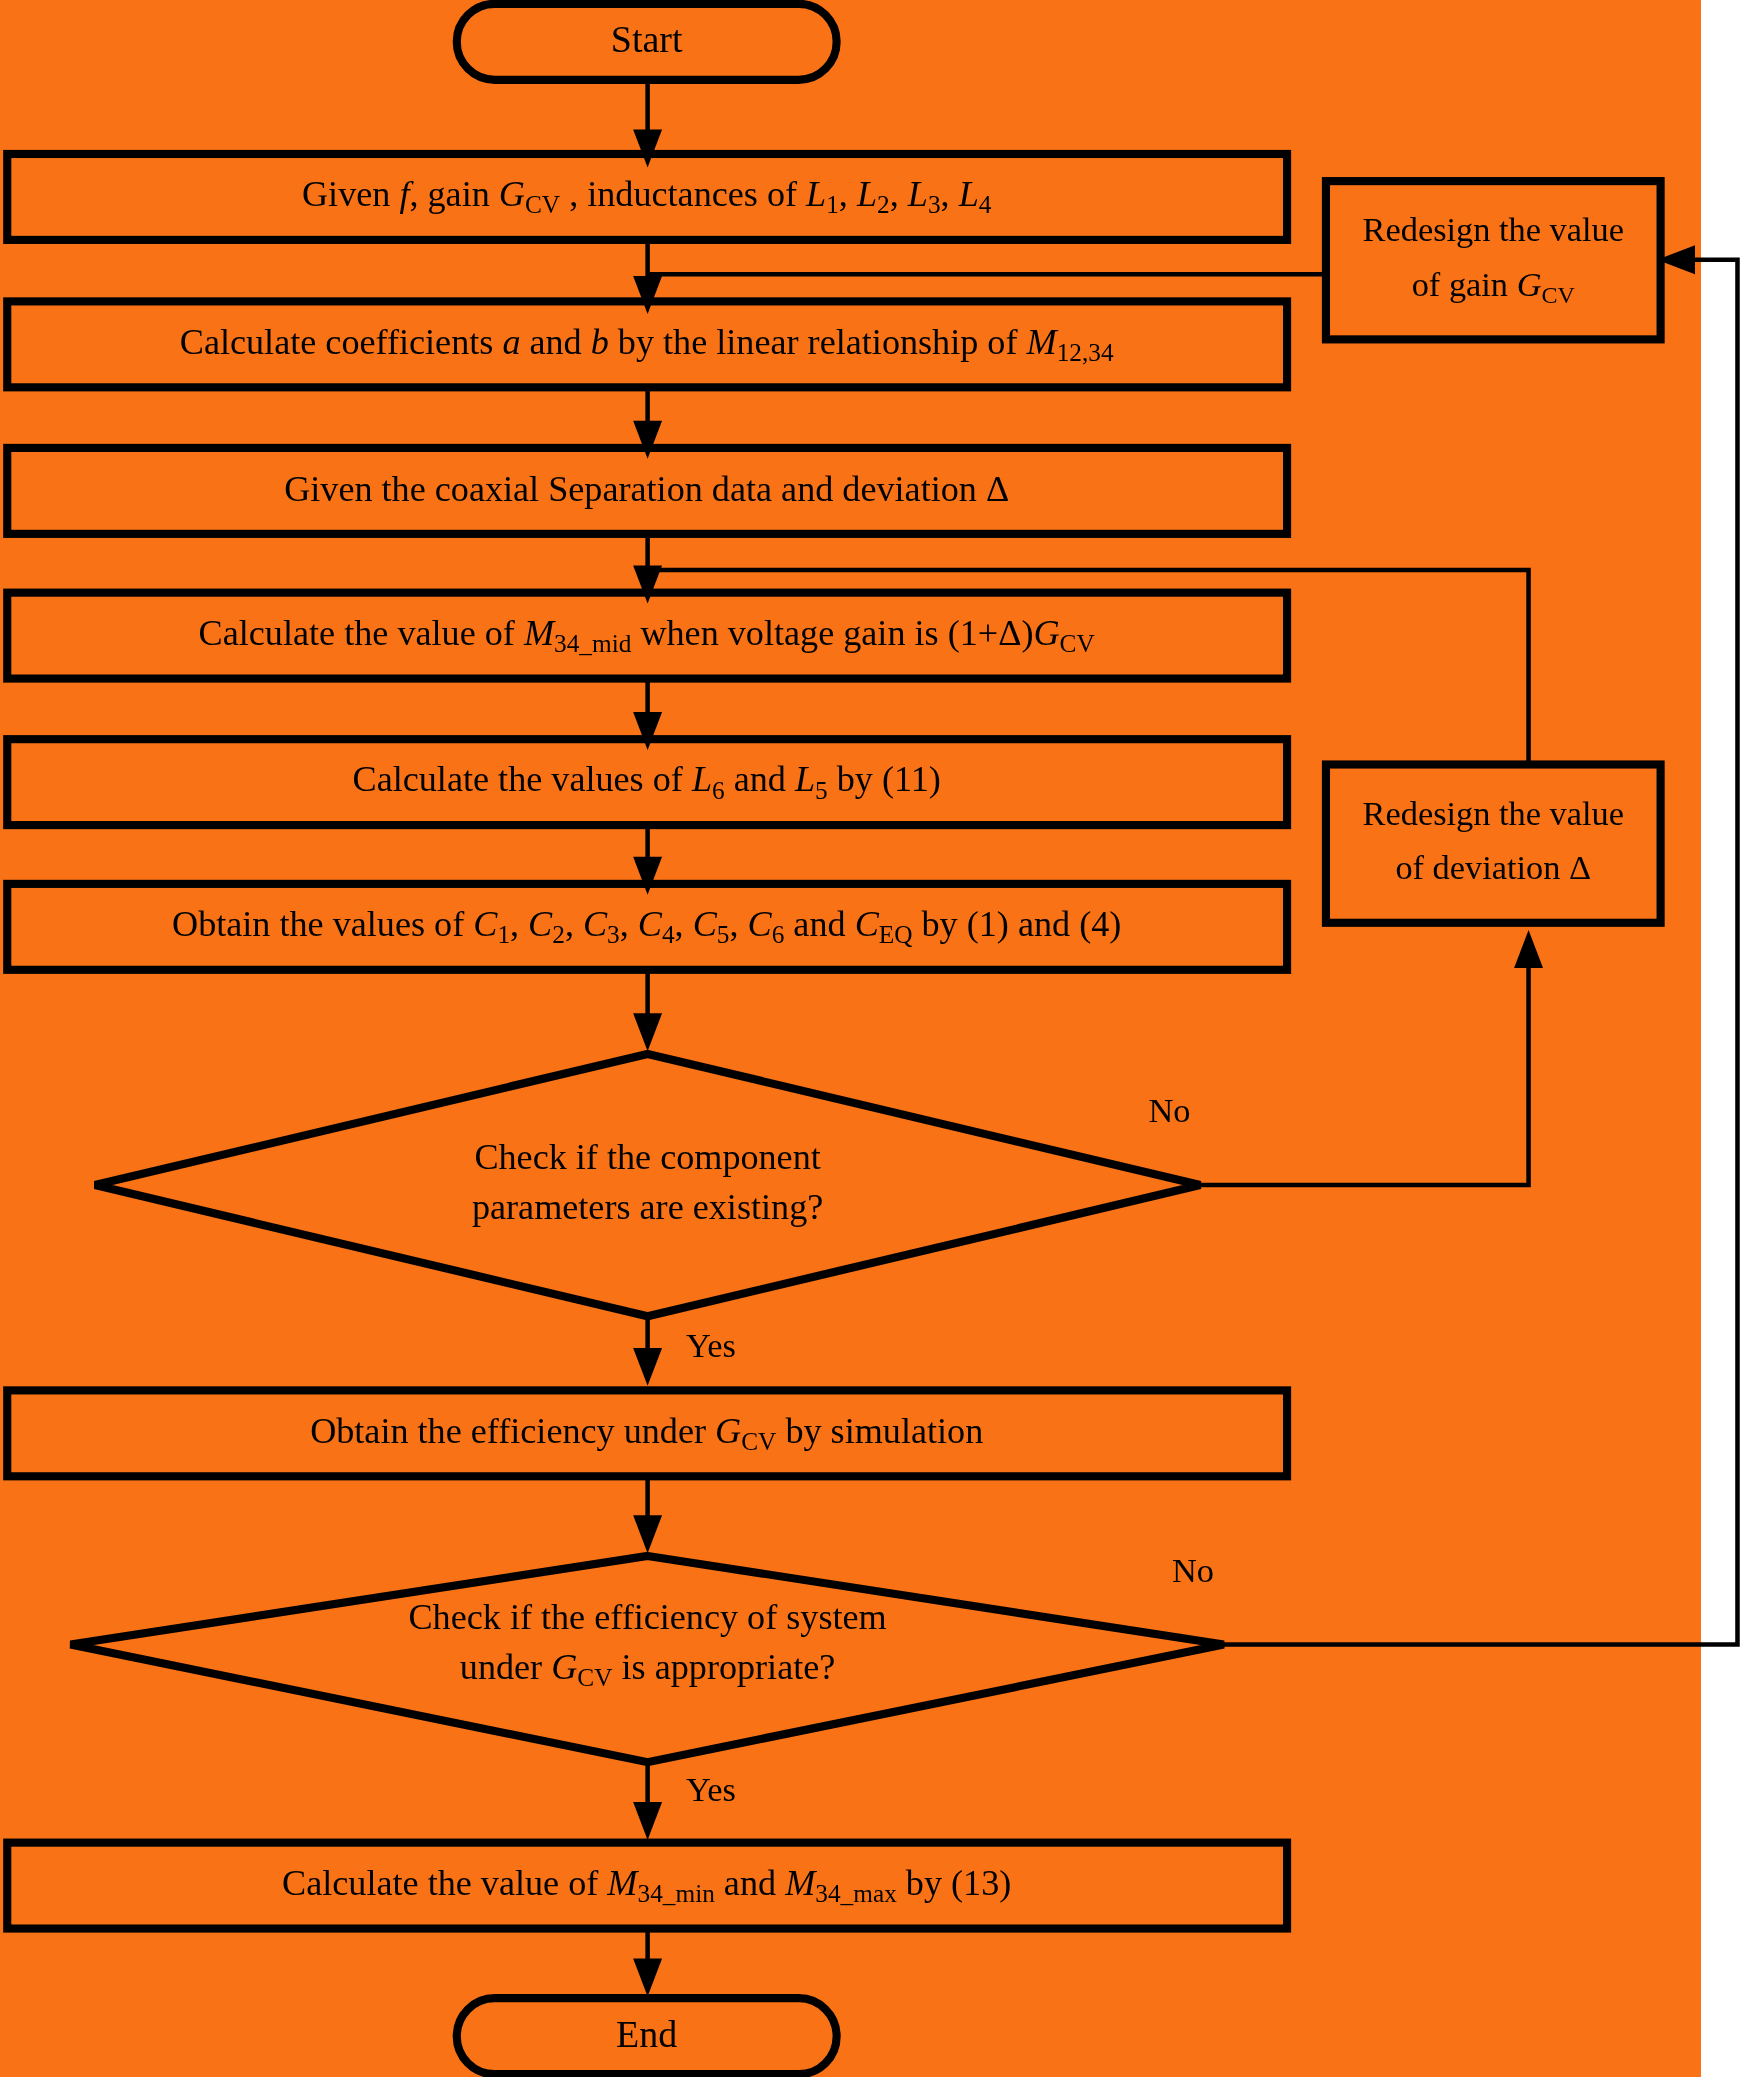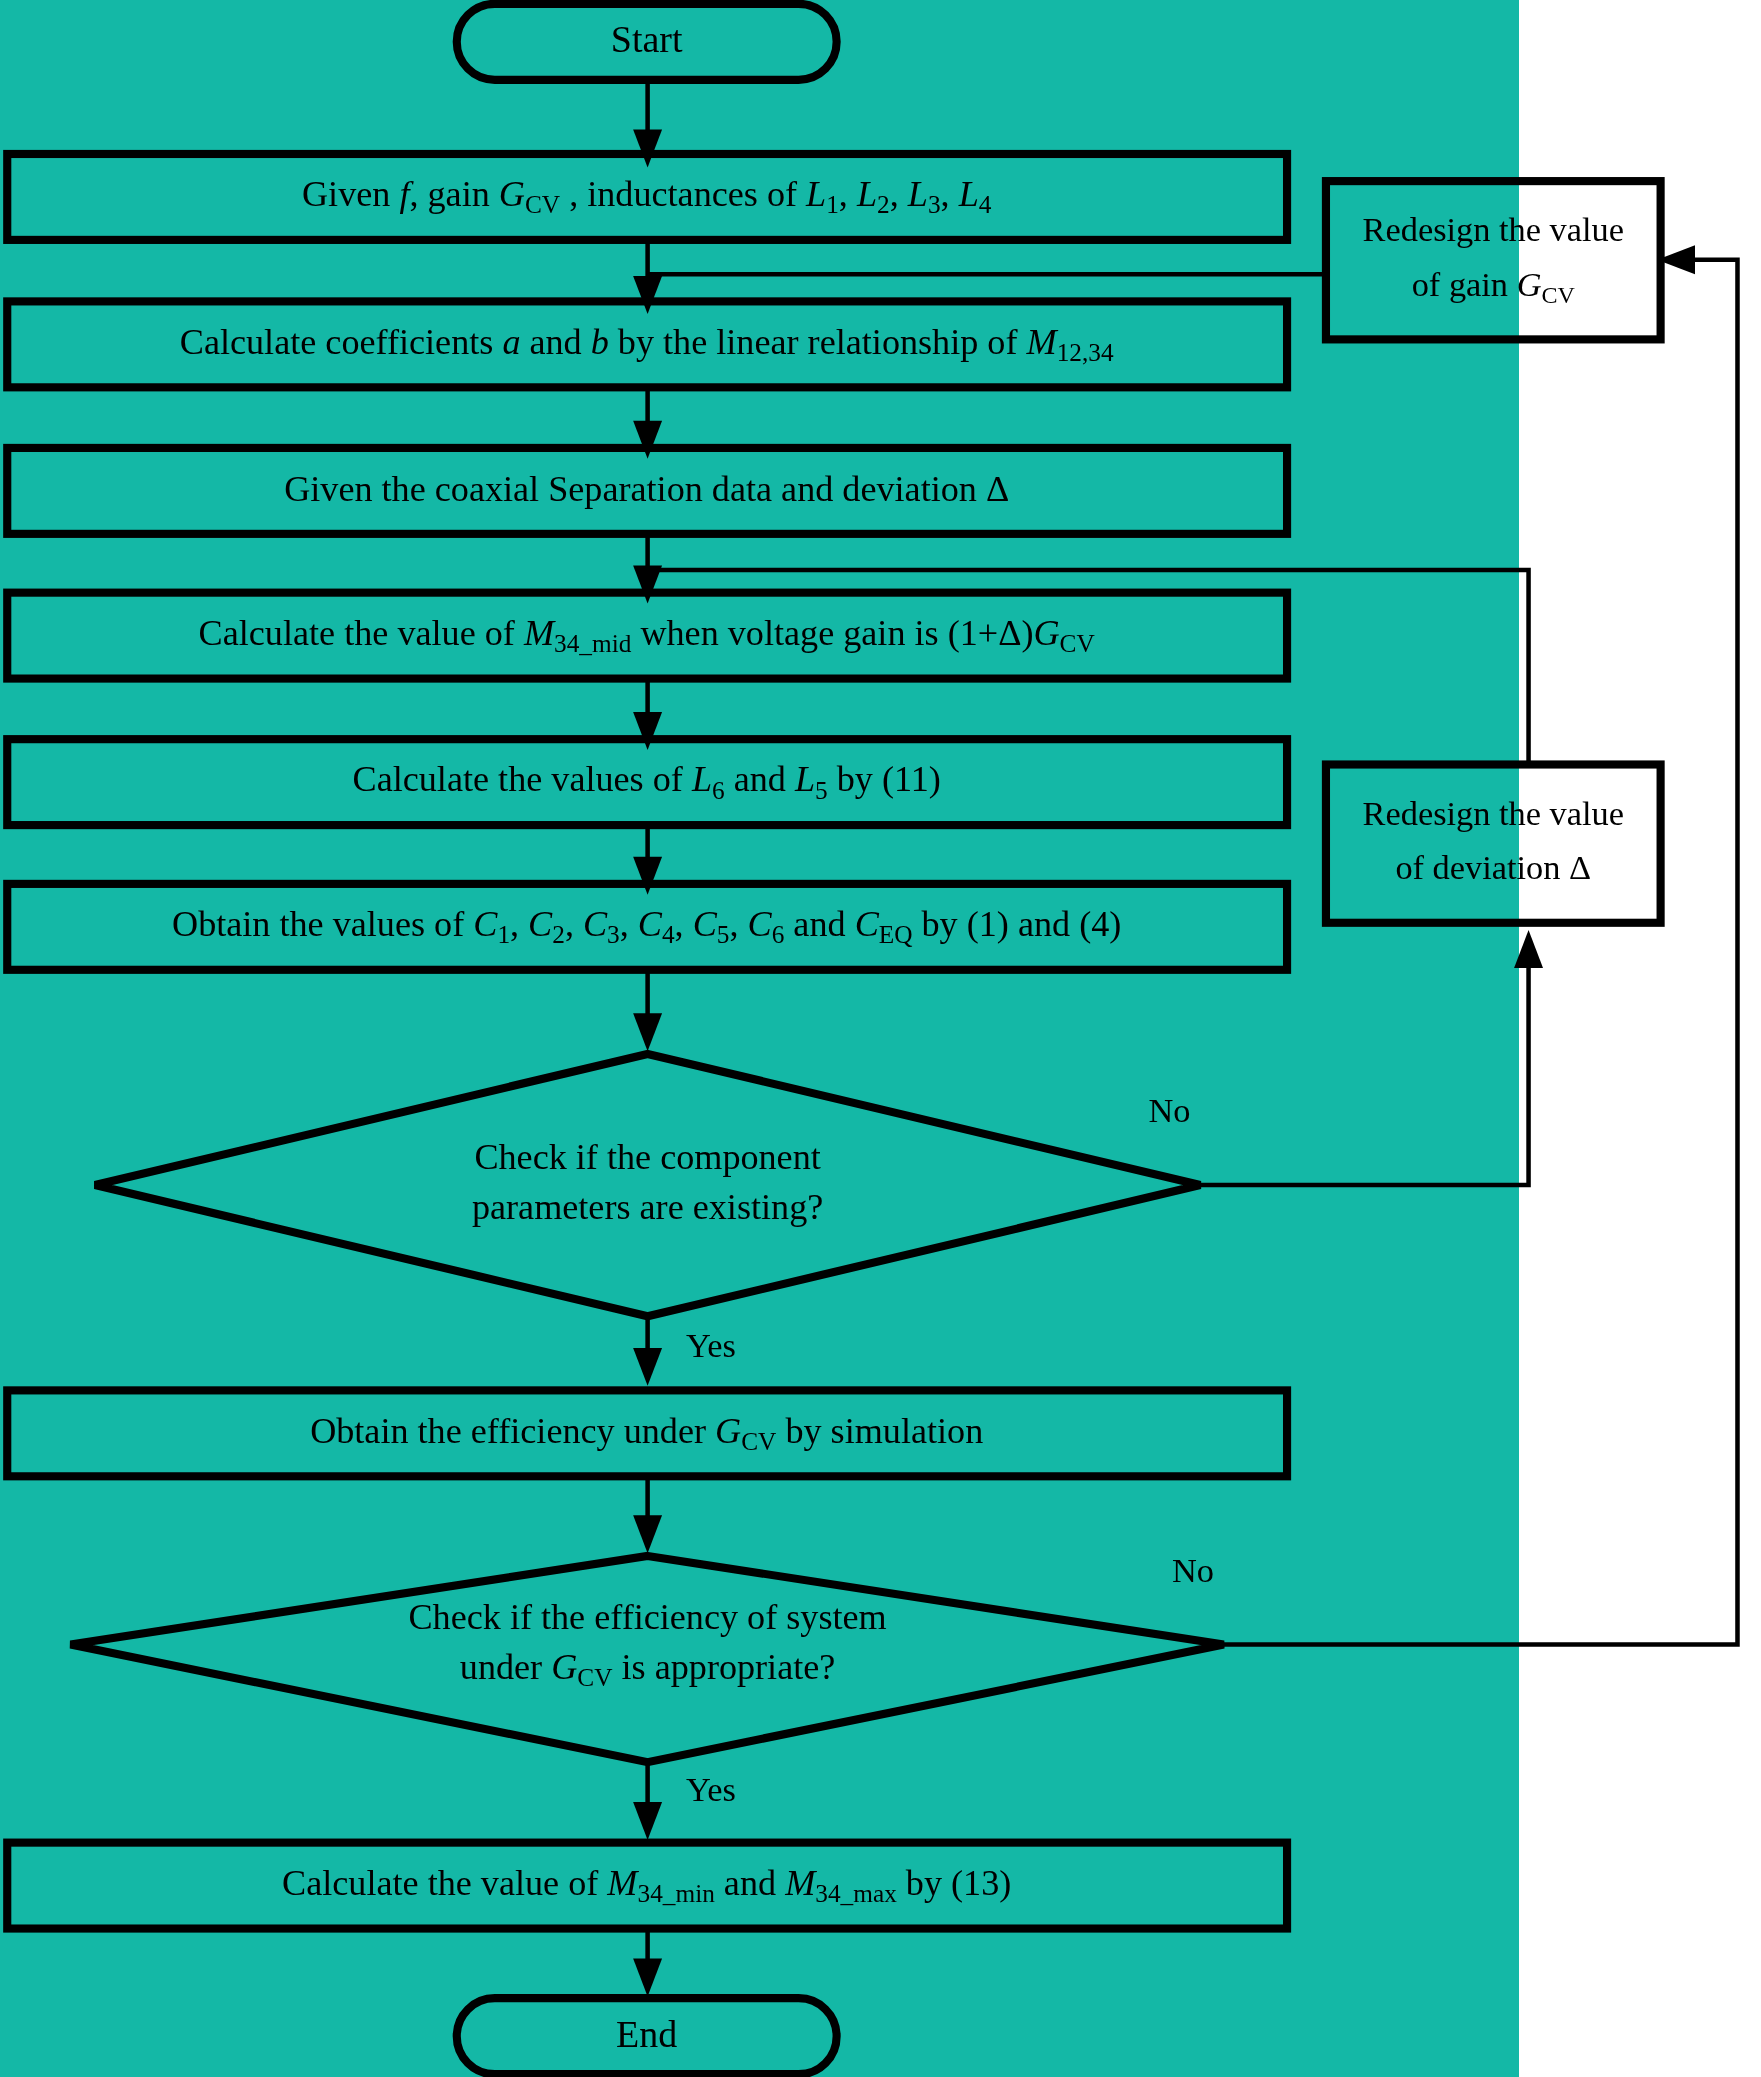--- a/index.html
+++ b/index.html
@@ -2,23 +2,23 @@
 <html style="font-size:14.5px"><head>
 <meta charset="utf-8">
 <style>
   html, body {
     margin: 0;
     padding: 0;
     background: #ffffff;
   }
   #flowchart-root {
     position: relative;
-    width: 1519px;
+    width: 1701px;
     height: 2078px;
-    background: #14b8a6;
+    background: #f97316;
     font-family: "Liberation Serif", "DejaVu Serif", serif;
   }
   svg#flow-svg {
     display: block;
     width: 1761px;
     height: 2078px;
   }
   .node-text {
     font-family: "Liberation Serif", "DejaVu Serif", serif;
     fill: #000000;

